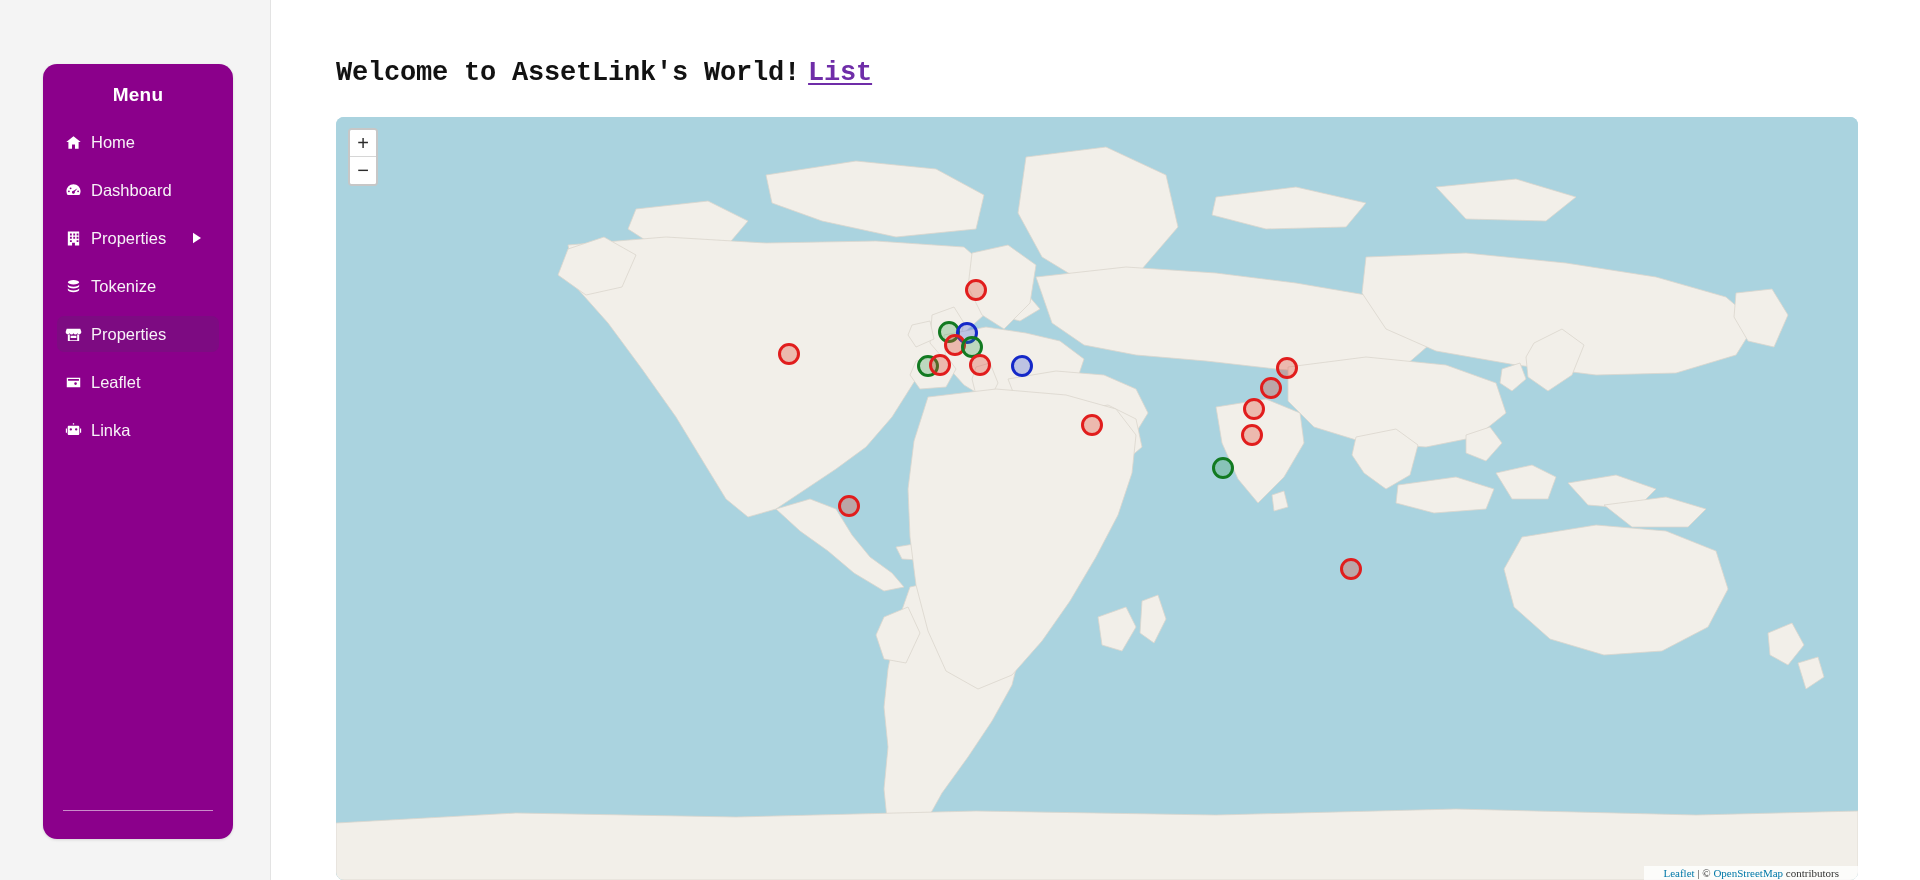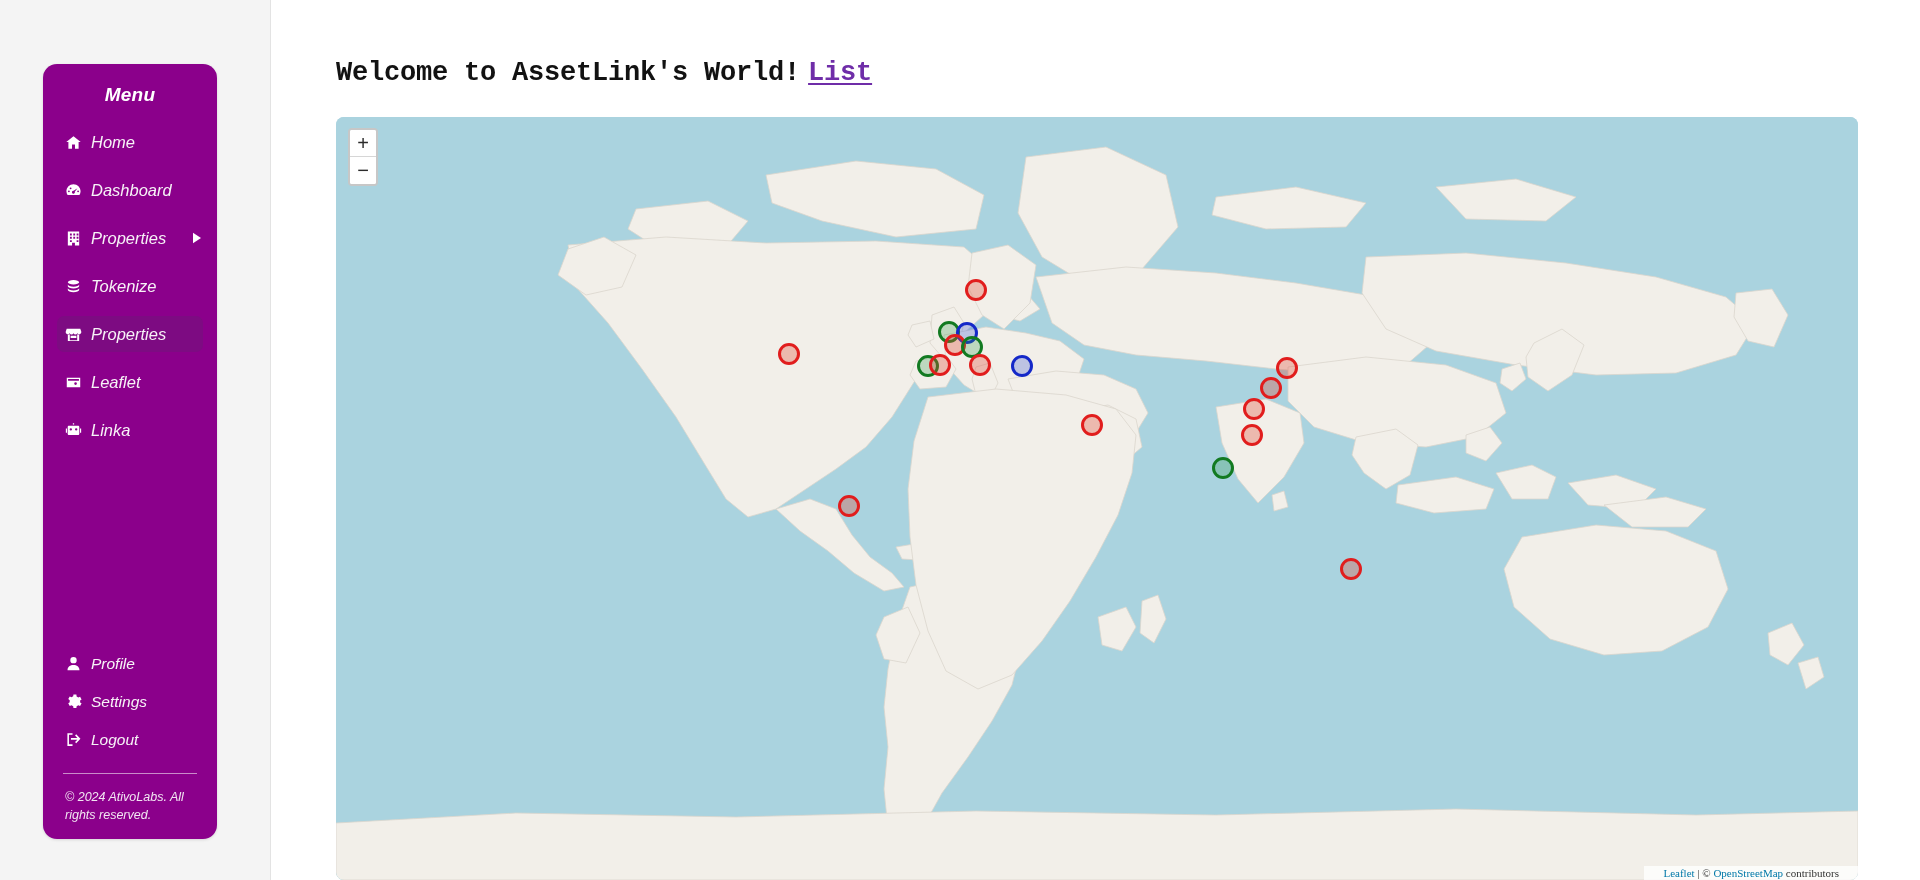--- a/index.html
+++ b/index.html
@@ -23,30 +23,29 @@
     height: 880px;
     background: #f4f4f4;
     border-right: 1px solid #e3e3e3;
     flex: 0 0 271px;
     position: relative;
   }
   #menu-card {
     position: absolute;
     left: 43px;
     top: 64px;
-    width: 174px;
+    width: 190px;
     height: 775px;
     background: #8b008b;
     border-radius: 14px;
     display: flex;
     flex-direction: column;
     color: #ffffff;
     box-shadow: 0 1px 3px rgba(0,0,0,0.12);
     padding: 0 0 14px 0;
-    font-style: italic;
   }
   #menu-title {
     text-align: center;
     font-size: 19px;
     font-weight: bold;
     letter-spacing: .2px;
     padding: 20px 0 18px 0;
     color: #ffffff;
   }
   .nav-list { display: flex; flex-direction: column; gap: 12px; padding: 0 14px; }
@@ -259,53 +258,22 @@
                 <path d="M11.1 1.6h1.8v2h-1.8v-2zM5.6 5.4h12.8c1 0 1.8.8 1.8 1.8v9.4c0 1-.8 1.8-1.8 1.8H5.6c-1 0-1.8-.8-1.8-1.8V7.2c0-1 .8-1.8 1.8-1.8zM1.2 9h1.6v6.2H1.2V9zm20 0h1.6v6.2h-1.6V9zM8.2 8.7a1.7 1.7 0 1 0 0 3.4 1.7 1.7 0 0 0 0-3.4zm7.6 0a1.7 1.7 0 1 0 0 3.4 1.7 1.7 0 0 0 0-3.4zM7.2 14.3h9.6v2.1H7.2v-2.1z"></path>
               </svg>
           </span>
           <span>Linka</span>
         </div>
 
       </div>
 
       <div class="spacer"></div>
 
-      <div class="bottom-list">
-
-        <div class="nav-item">
-          <span class="ic">
-            <svg viewBox="0 0 24 24">
-                <path d="M12 2.8a4.5 4.5 0 1 1 0 9 4.5 4.5 0 0 1 0-9zM3.6 21.2c0-4.3 3.8-7 8.4-7s8.4 2.7 8.4 7v.4H3.6v-.4z"></path>
-              </svg>
-          </span>
-          <span>Profile</span>
-        </div>
-
-        <div class="nav-item">
-          <span class="ic">
-            <svg viewBox="0 0 24 24">
-                <path d="M12 8.1a3.9 3.9 0 1 0 0 7.8 3.9 3.9 0 0 0 0-7.8zm9.3 5.3.1-1.4-.1-1.4 2.1-1.6-2.1-3.6-2.5 1a9.9 9.9 0 0 0-2.4-1.4L16.1 2h-4.2l-.3 2.6c-.9.3-1.7.8-2.4 1.4l-2.5-1-2.1 3.6L6.7 10.2a10 10 0 0 0 0 2.8l-2.1 1.6 2.1 3.6 2.5-1c.7.6 1.5 1.1 2.4 1.4l.3 2.6h4.2l.3-2.6c.9-.3 1.7-.8 2.4-1.4l2.5 1 2.1-3.6-2.1-1.2z"></path>
-              </svg>
-          </span>
-          <span>Settings</span>
-        </div>
-
-        <div class="nav-item">
-          <span class="ic">
-            <svg viewBox="0 0 24 24">
-                <path d="M3.4 3h7.2v2.2H5.6v13.6h5v2.2H3.4V3zm10.8 3.3 1.6-1.6 6 6.3-6 6.3-1.6-1.6 3.3-3.5H8.4v-2.4h9.1l-3.3-3.5z"></path>
-              </svg>
-          </span>
-          <span>Logout</span>
-        </div>
-
-      </div>
 
       <div class="menu-divider"></div>
-      <div id="copyright">© 2024 AtivoLabs. All rights reserved.</div>
 
     </nav>
   </aside>
 
   <main id="main">
 
     <h1 id="page-title">
       <span>Welcome to AssetLink's World!</span><a id="list-link">List</a>
     </h1>
 

